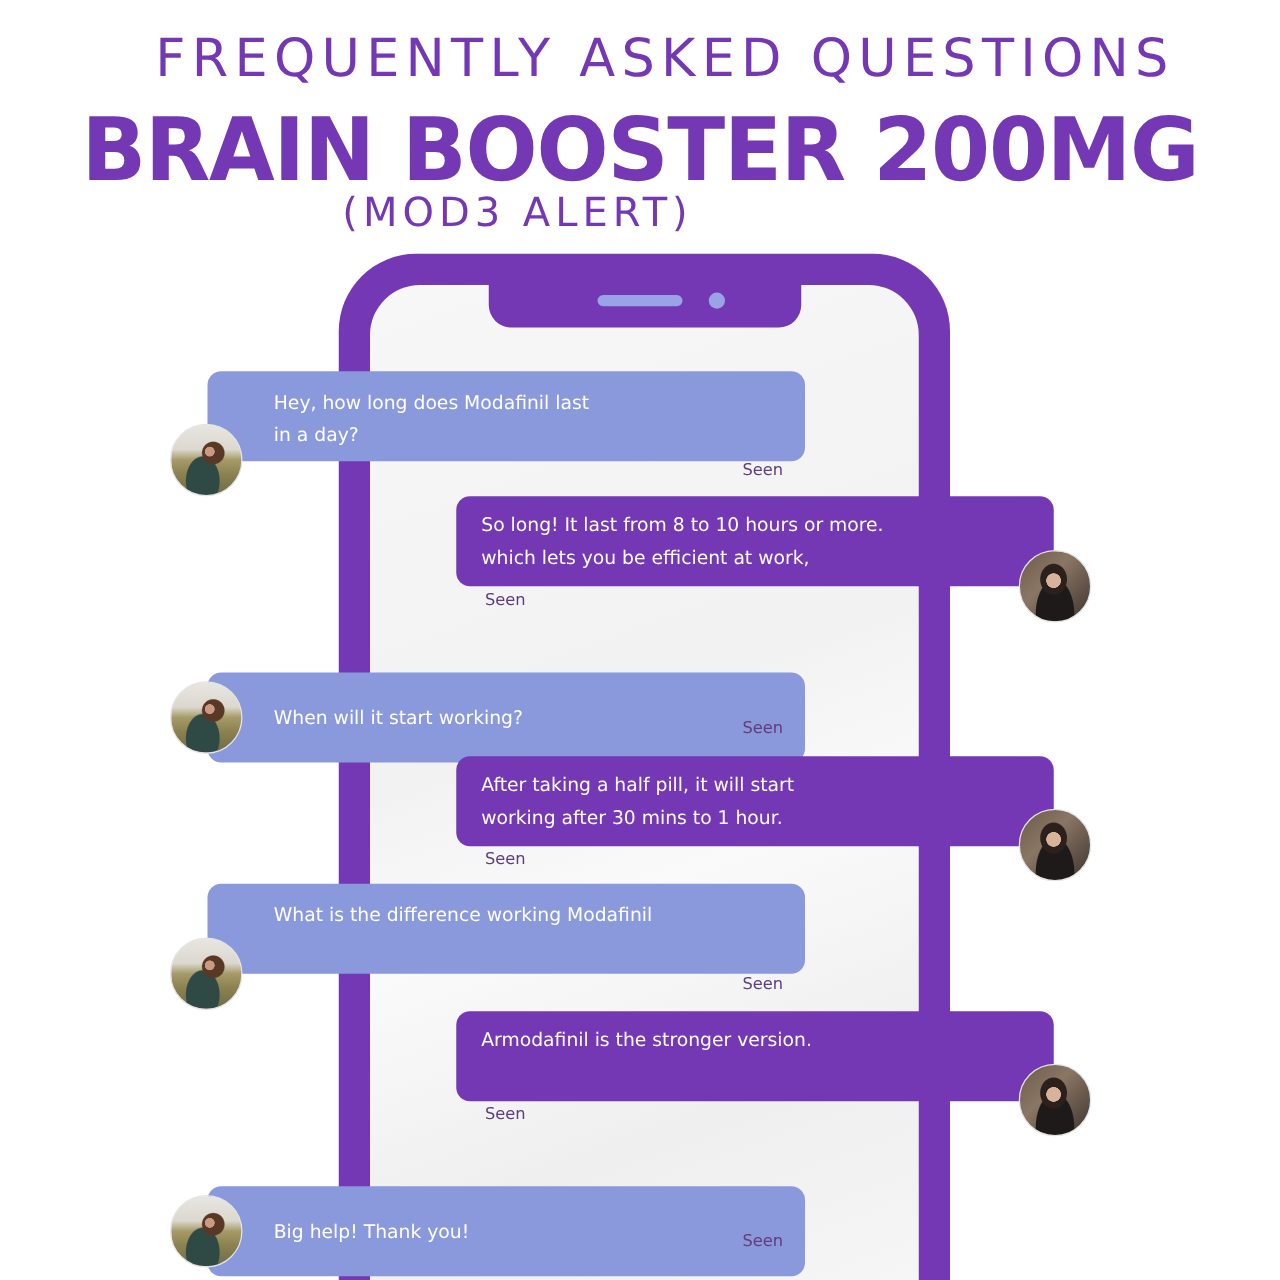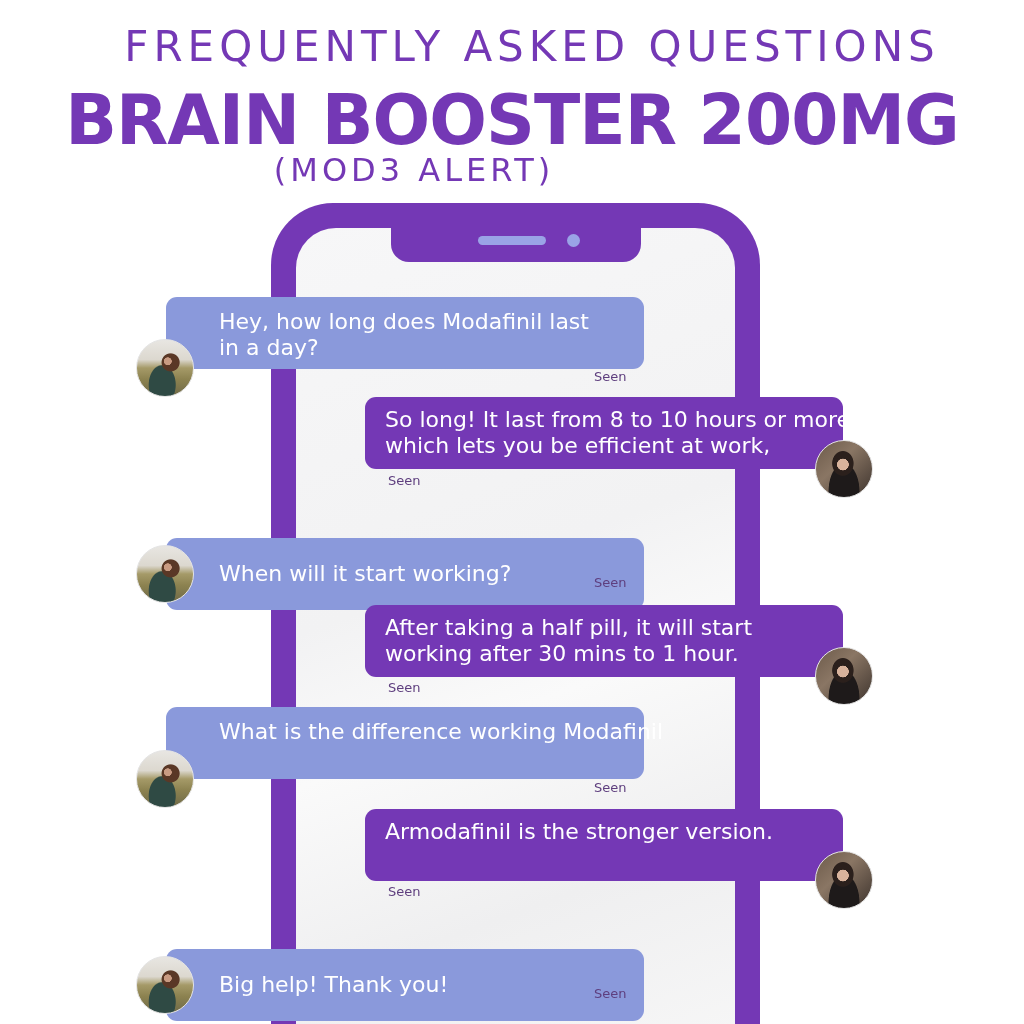--- a/index.html
+++ b/index.html
@@ -44,21 +44,21 @@
       position: absolute; left: 478px; top: 236px; width: 68px; height: 9px;
       background: #9aa3e6; border-radius: 5px;
     }
     .camera-icon {
       position: absolute; left: 567px; top: 234px; width: 13px; height: 13px;
       background: #9aa3e6; border-radius: 50%;
     }
 
     .bubble {
       position: absolute; border-radius: 11px; color: #ffffff;
-      font-family: "DejaVu Sans", sans-serif; font-size: 22px; line-height: 26px;
+      font-family: "DejaVu Sans", sans-serif; font-size: 15px; line-height: 26px;
     }
     .bubble.incoming { background: #8a99db; left: 166px; width: 478px; height: 72px; padding: 12px 20px 0 53px; text-align: left; }
     .bubble.outgoing { background: #7438b5; left: 365px; width: 478px; height: 72px; padding: 10px 55px 0 20px; }
     .bubble .line { display: block; white-space: nowrap; }
     .bubble.single { padding-top: 23px; margin-top: 36px; }
 
     .seen {
       position: absolute; font-size: 13px; color: #5e3e7e;
       font-family: "DejaVu Sans", sans-serif;
     }

